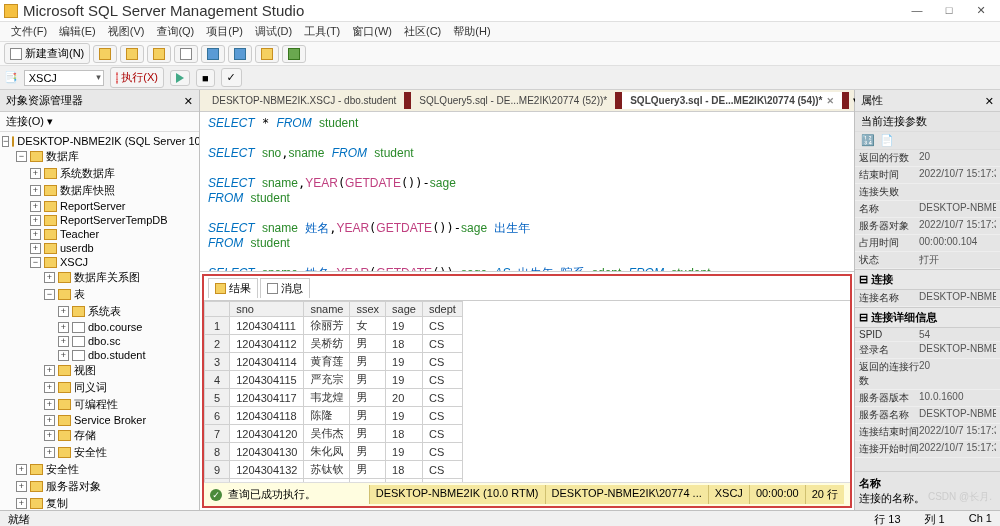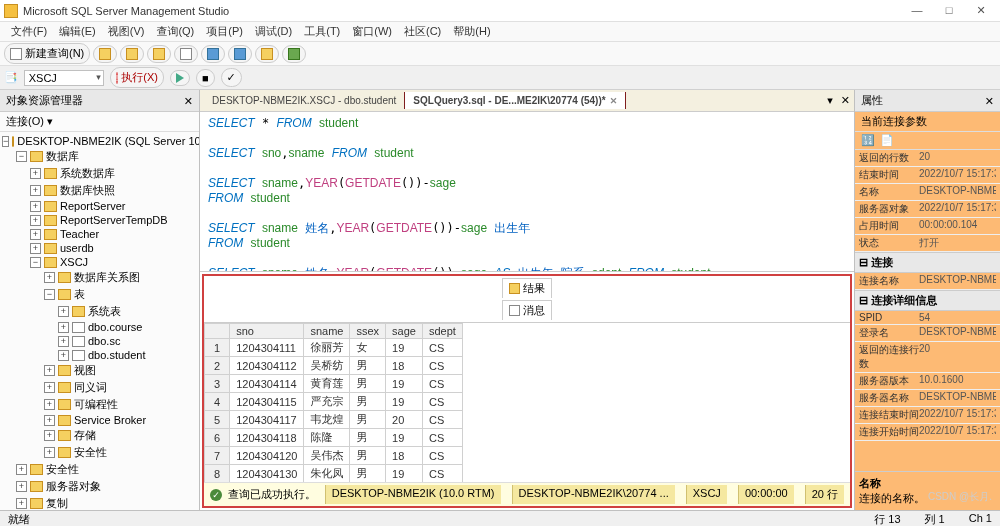--- a/index.html
+++ b/index.html
@@ -1,25 +1,25 @@
 <!DOCTYPE html>
 <html><head>
 <meta charset="utf-8">
 <style>
 * { margin: 0; padding: 0; box-sizing: border-box; font-family: "Microsoft YaHei", Tahoma, Arial, sans-serif; }
 body { font-size: 11px; background: #fff; overflow: hidden; width: 1000px; height: 526px; }
 .titlebar { height: 22px; background: #fff; border-bottom: 1px solid #e0e0e0; display: flex; align-items: center; padding: 0 4px; }
 .titlebar .icon { width: 14px; height: 14px; margin-right: 5px; background: #f5c040; border: 1px solid #c89020; }
-.titlebar .title { flex: 1; font-size: 11px; color: #333; }
+.titlebar .title { flex: 1; font-size: 15px; color: #333; }
 .titlebar .winbtns { display: flex; gap: 2px; }
 .titlebar .winbtn { width: 30px; height: 18px; text-align: center; line-height: 16px; color: #555; cursor: pointer; }
 .menubar { height: 20px; display: flex; align-items: center; padding: 0 6px; gap: 2px; background: #f9f9f9; border-bottom: 1px solid #e0e0e0; }
 .menubar span { padding: 2px 5px; font-size: 11px; color: #333; cursor: pointer; }
 .toolbar { height: 24px; display: flex; align-items: center; padding: 0 4px; gap: 3px; background: #f9f9f9; border-bottom: 1px solid #e0e0e0; }
-.tbtn { padding: 2px 5px; border: 1px solid #ccc; background: #f5f5f5; font-size: 11px; cursor: pointer; border-radius: 10px; display: flex; align-items: center; gap: 3px; }
+.tbtn { padding: 2px 5px; border: 1px solid #ccc; background: #f5f5f5; font-size: 11px; cursor: pointer; border-radius: 3px; display: flex; align-items: center; gap: 3px; }
 .tbtn .ic { width: 12px; height: 12px; display: inline-block; }
 .ic-doc { background: #fff; border: 1px solid #888; }
 .ic-folder { background: #f5d060; border: 1px solid #c89020; }
 .ic-disk { background: #5a9bd5; border: 1px solid #33729a; }
 .ic-q { background: #6aa84f; border: 1px solid #38761d; }
 .ic-excl { background: #d55; border-radius: 50%; color: #fff; text-align: center; font-size: 9px; line-height: 12px; }
 .ic-play { width: 0; height: 0; border-top: 5px solid transparent; border-bottom: 5px solid transparent; border-left: 8px solid #4a8; }
 .tbar2 { height: 24px; display: flex; align-items: center; padding: 0 4px; gap: 6px; background: #f0f0f0; border-bottom: 1px solid #d0d0d0; }
 .combo { border: 1px solid #c0c0c0; background: #fff; padding: 1px 14px 1px 4px; font-size: 11px; min-width: 80px; position: relative; }
 .combo::after { content: "▾"; position: absolute; right: 2px; top: 1px; font-size: 9px; color: #555; }
@@ -30,42 +30,42 @@
 .tree { flex: 1; overflow: auto; padding: 2px 0; }
 .node { white-space: nowrap; padding: 1px 0; font-size: 11px; display: flex; align-items: center; gap: 3px; }
 .node .tgl { width: 11px; height: 11px; border: 1px solid #888; text-align: center; line-height: 9px; font-size: 9px; color: #444; cursor: pointer; background: #fff; }
 .node .nic { width: 13px; height: 11px; display: inline-block; }
 .nic-db { background: #f5d060; border: 1px solid #c89020; }
 .nic-srv { background: #f5c040; border: 1px solid #c89020; border-radius: 1px; }
 .nic-fld { background: #f5d060; border: 1px solid #c89020; }
 .nic-tbl { background: #fff; border: 1px solid #888; }
 .center { flex: 1; display: flex; flex-direction: column; border-right: 1px solid #c0c0c0; min-width: 0; }
 .tabstrip { display: flex; align-items: center; background: #f4f0e0; border-bottom: 1px solid #ccc; height: 22px; padding-left: 4px; }
-.tab { padding: 3px 8px; font-size: 10px; color: #444; border-right: 1px solid #7f1d1d; cursor: pointer; white-space: nowrap; }
+.tab { padding: 3px 8px; font-size: 10px; color: #444; border-right: 7px solid #7f1d1d; cursor: pointer; white-space: nowrap; }
 .tab.active { background: #fff; font-weight: bold; }
 .tab .x { margin-left: 4px; color: #888; font-size: 9px; }
 .sqlarea { background: #fff; padding: 4px 8px; height: 160px; font-family: Consolas, monospace; font-size: 12px; line-height: 15px; white-space: pre; overflow: auto; border-bottom: 1px solid #ccc; }
 .kw { color: #0070c0; text-transform: uppercase; font-style: italic; }
 .tk { color: #2a8a2a; }
 .fn { color: #c04080; }
 .zh { color: #0060c0; }
 .gridwrap { border: 2px solid #d04040; flex: 1; display: flex; flex-direction: column; margin: 2px; min-height: 0; }
-.gridtabs { display: flex; align-items: center; padding: 2px 4px; border-bottom: 1px solid #ccc; gap: 2px; flex-direction: column; }
+.gridtabs { display: flex; align-items: center; padding: 2px 4px; border-bottom: 1px solid #ccc; gap: 2px; }
 .gtab { padding: 2px 6px; font-size: 11px; border: 1px solid #ccc; border-bottom: none; background: #fff; cursor: pointer; display: flex; align-items: center; gap: 3px; }
 .gtab .gi { width: 11px; height: 11px; }
 table.grid { border-collapse: collapse; font-size: 11px; width: auto; }
 table.grid th, table.grid td { border: 1px solid #d0d0d0; padding: 1px 6px; text-align: left; color: #333; white-space: nowrap; }
 table.grid th { background: #f0f0f0; font-weight: normal; }
 table.grid .rownum { background: #f0f0f0; width: 24px; text-align: center; }
 .gridbody { flex: 1; overflow: auto; }
 .status1 { display: flex; align-items: center; background: #fffde0; border-top: 1px solid #ddd; padding: 2px 6px; font-size: 11px; gap: 6px; }
 .status1 .ok { width: 12px; height: 12px; border-radius: 50%; background: #4a8a3a; color: #fff; text-align: center; line-height: 12px; font-size: 9px; }
-.status1 .right { margin-left: auto; display: flex; gap: 11px; }
+.status1 .right { margin-left: auto; display: flex; gap: 0; }
 .status1 .sb { background: #f5e8a0; border-left: 1px solid #d0c070; padding: 2px 6px; }
-.props { width: 145px; background: #fdba74; display: flex; flex-direction: column; }
+.props { width: 145px; background: #e5e5e5; display: flex; flex-direction: column; }
 .props .section { background: #e8e8e8; padding: 2px 4px; font-size: 11px; border-top: 1px solid #ccc; border-bottom: 1px solid #ccc; font-weight: bold; }
 .props .row { display: flex; font-size: 10px; padding: 1px 4px; border-bottom: 1px solid #eee; }
 .props .row .k { width: 60px; color: #333; }
 .props .row .v { flex: 1; color: #555; overflow: hidden; white-space: nowrap; }
 .footer { height: 18px; background: #f0f0f0; border-top: 1px solid #c0c0c0; display: flex; align-items: center; padding: 0 8px; font-size: 11px; gap: 24px; }
 .footer .r { margin-left: auto; display: flex; gap: 24px; }
 .watermark { position: absolute; right: 8px; bottom: 22px; font-size: 10px; color: #ccc; }
 </style>
 </head>
 <body>
@@ -270,20 +270,21 @@
           <span class="nic nic-fld"></span>
           <span>复制</span>
         </div>
 
     </div>
   </div>
 
   <div class="center">
     <div class="tabstrip">
       <span class="tab"><span>DESKTOP-NBME2IK.XSCJ - dbo.student</span></span>
+      <span class="tab"><span>SQLQuery5.sql - DE...ME2IK\20774 (52))*</span></span>
       <span class="tab active"><span>SQLQuery3.sql - DE...ME2IK\20774 (54))*</span><span class="x">✕</span></span>
       <span style="flex:1"></span>
         <span style="padding:0 4px">▾</span>
         <span style="padding:0 4px">✕</span>
     </div>
     <div class="sqlarea"><span class="kw">SELECT</span> * <span class="kw">FROM</span> <span class="tk">student</span>
 
 <span class="kw">SELECT</span> <span class="tk">sno</span>,<span class="tk">sname</span> <span class="kw">FROM</span> <span class="tk">student</span>
 
 <span class="kw">SELECT</span> <span class="tk">sname</span>,<span class="fn">YEAR</span>(<span class="fn">GETDATE</span>())-<span class="tk">sage</span>
@@ -432,20 +433,24 @@
     <div style="flex:1;overflow:auto" id="props-body">
         <div class="row">
           <span class="k">返回的行数</span>
           <span class="v">20</span>
         </div>
         <div class="row">
           <span class="k">结束时间</span>
           <span class="v">2022/10/7 15:17:38</span>
         </div>
         <div class="row">
+          <span class="k">连接失败</span>
+          <span class="v"></span>
+        </div>
+        <div class="row">
           <span class="k">名称</span>
           <span class="v">DESKTOP-NBME2IK</span>
         </div>
         <div class="row">
           <span class="k">服务器对象</span>
           <span class="v">2022/10/7 15:17:38</span>
         </div>
         <div class="row">
           <span class="k">占用时间</span>
           <span class="v">00:00:00.104</span>

